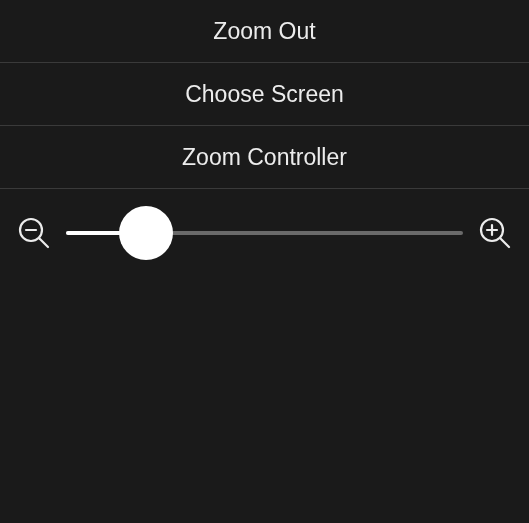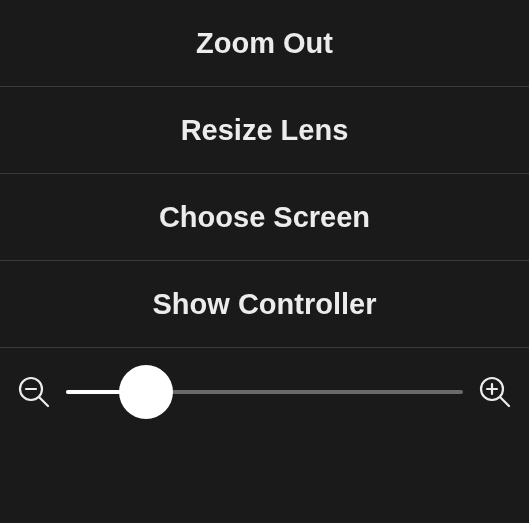--- a/index.html
+++ b/index.html
@@ -12,29 +12,29 @@
       height: 523px;
       background: #1a1a1a;
       font-family: -apple-system, BlinkMacSystemFont, "Segoe UI", sans-serif;
       overflow: hidden;
     }
     .menu-list {
       display: flex;
       flex-direction: column;
     }
     .menu-item {
-      height: 87px;
+      height: 63px;
       display: flex;
       align-items: center;
       justify-content: center;
       border-bottom: 1px solid #3a3a3a;
       cursor: pointer;
-      font-size: 29px;
+      font-size: 23px;
       color: #ececec;
-      font-weight: 700;
+      font-weight: 400;
     }
     .slider-row {
       height: 88px;
       display: flex;
       align-items: center;
       padding: 0 18px;
       gap: 16px;
     }
     .zoom-out-icon, .zoom-in-icon {
       width: 32px;
@@ -79,27 +79,24 @@
     }
   </style>
 </head>
 <body>
 
 <div class="menu-list">
   <div class="menu-item">
     <span>Zoom Out</span>
   </div>
   <div class="menu-item">
-    <span>Resize Lens</span>
-  </div>
-  <div class="menu-item">
     <span>Choose Screen</span>
   </div>
   <div class="menu-item">
-    <span>Show Controller</span>
+    <span>Zoom Controller</span>
   </div>
 </div>
 
 <div class="slider-row">
   <div class="zoom-out-icon">
     <svg width="32" height="32" viewBox="0 0 32 32" fill="none">
       <circle cx="13" cy="13" r="11" stroke="#ececec" stroke-width="2.2" fill="none"></circle>
       <line x1="21.5" y1="21.5" x2="30" y2="30" stroke="#ececec" stroke-width="2.2" stroke-linecap="round"></line>
       <line x1="8" y1="13" x2="18" y2="13" stroke="#ececec" stroke-width="2.2" stroke-linecap="round"></line>
     </svg>

